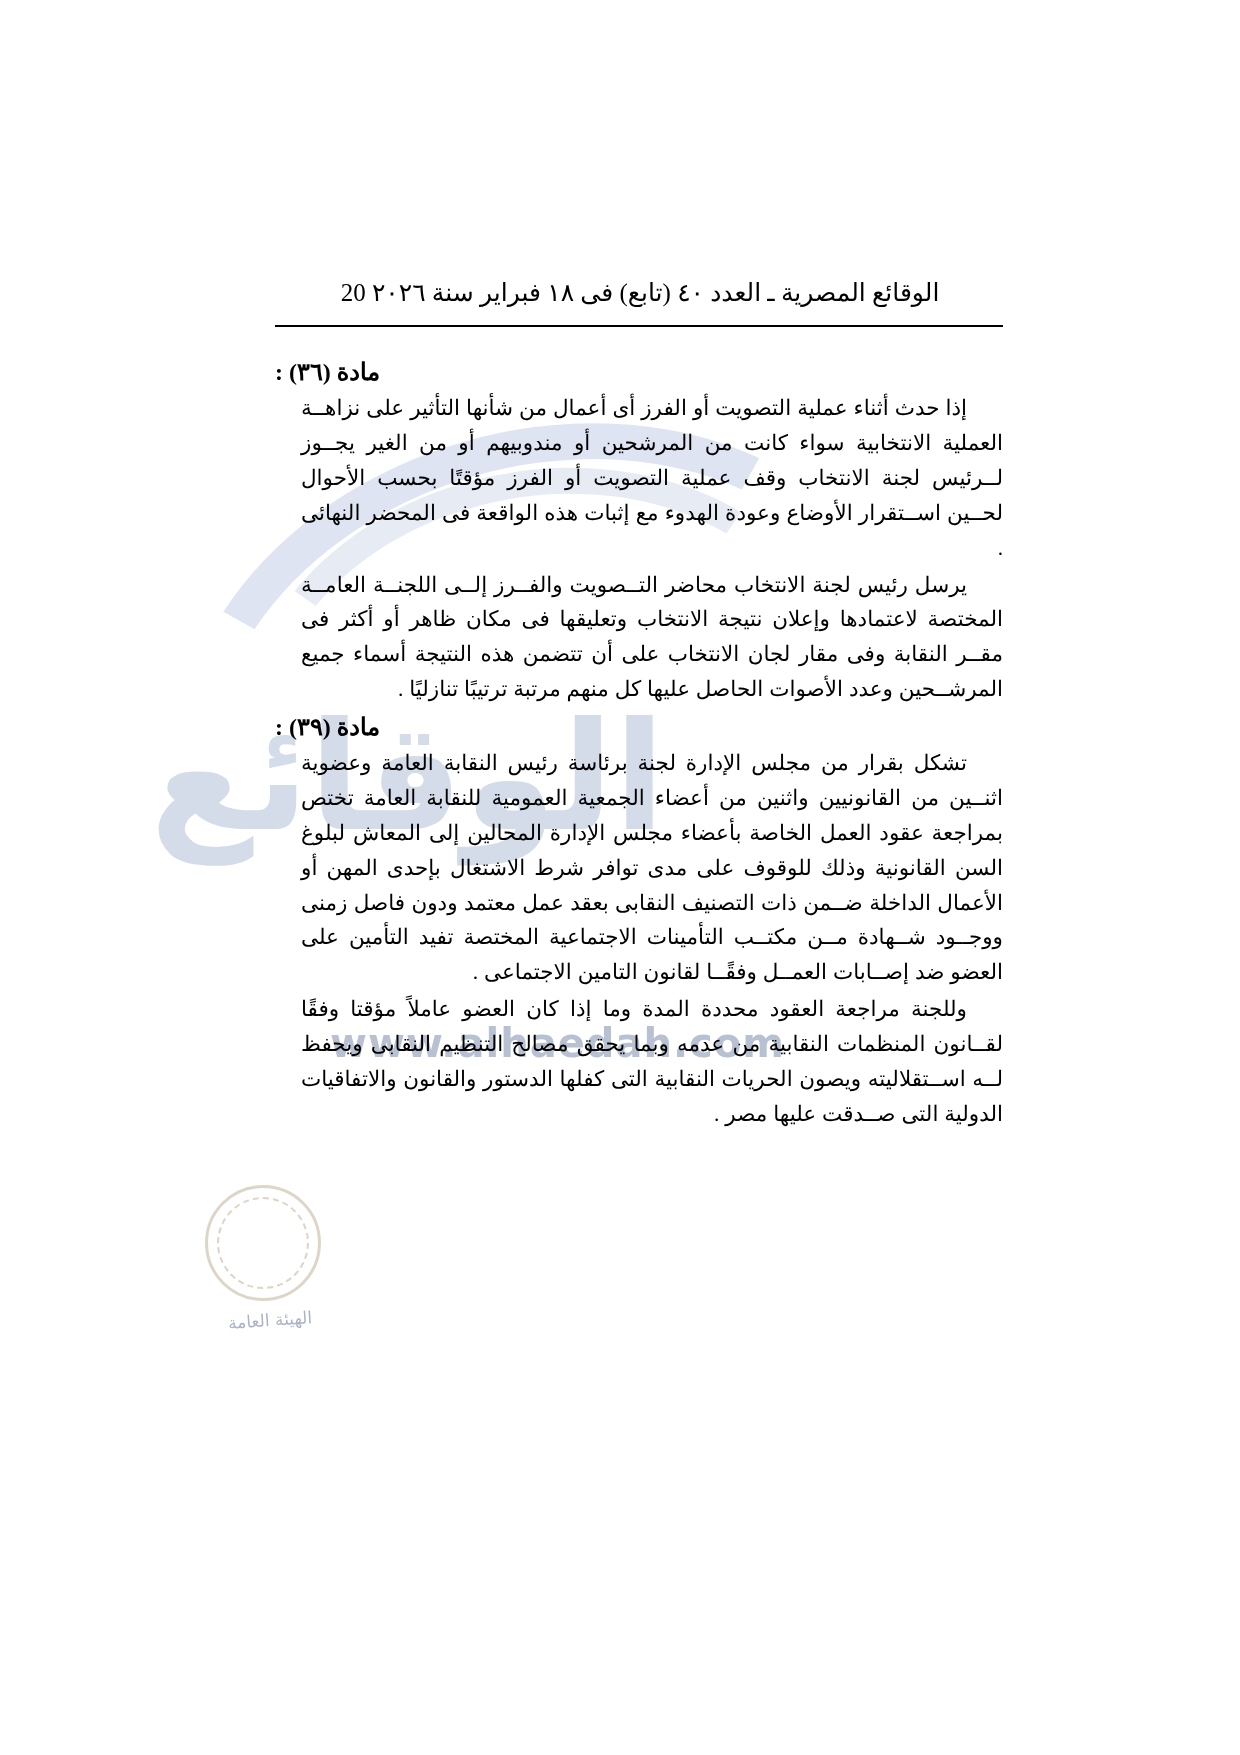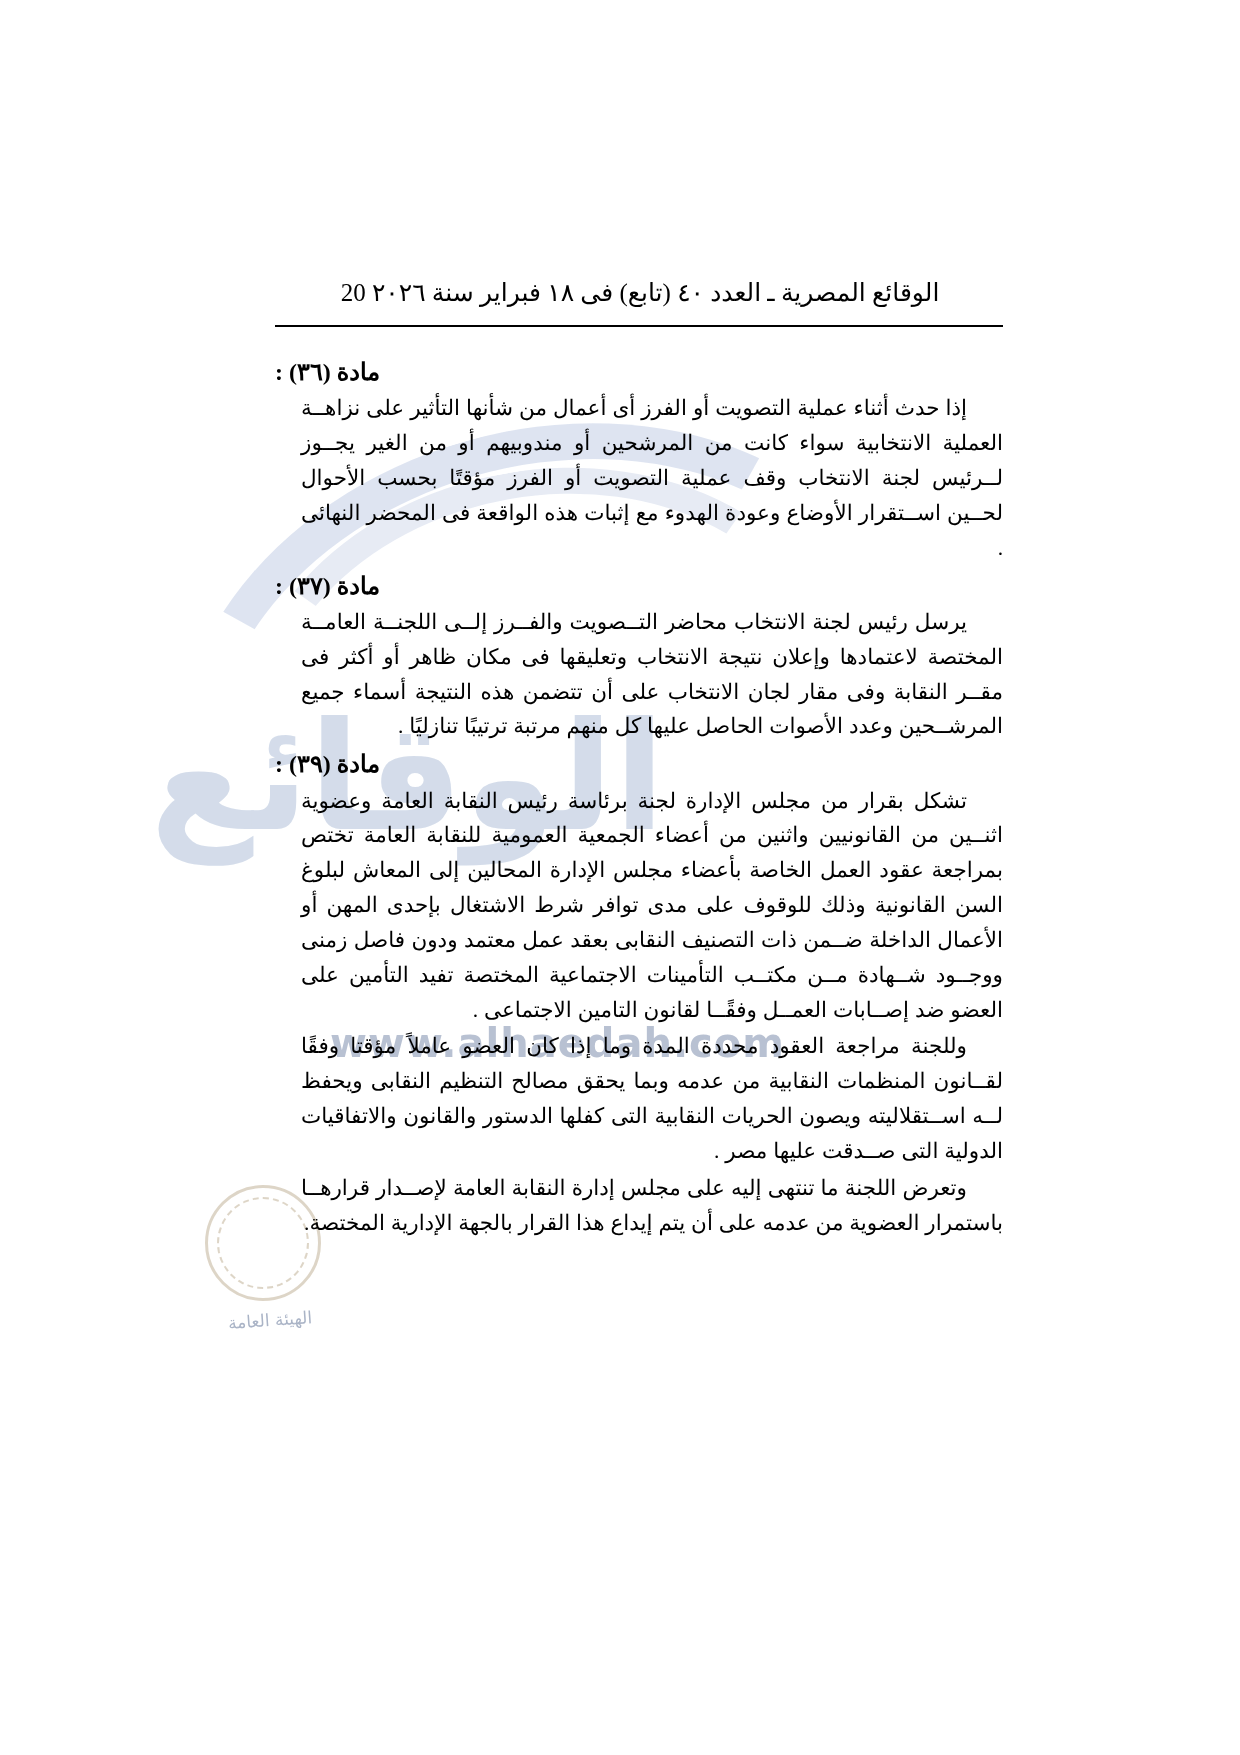--- a/index.html
+++ b/index.html
@@ -178,28 +178,26 @@
   <div class="header-rule"></div>
 
   <div class="content">
 
     <div class="article">
       <div class="article-head">مادة (٣٦) :</div>
       <p class="para last-right">إذا حدث أثناء عملية التصويت أو الفرز أى أعمال من شأنها التأثير على نزاهــة العملية الانتخابية سواء كانت من المرشحين أو مندوبيهم أو من الغير يجــوز لــرئيس لجنة الانتخاب وقف عملية التصويت أو الفرز مؤقتًا بحسب الأحوال لحــين اســتقرار الأوضاع وعودة الهدوء مع إثبات هذه الواقعة فى المحضر النهائى .</p>
     </div>
 
     <div class="article">
-      <div class="article-head">مادة (٣٧) :</div>
       <p class="para last-right">يرسل رئيس لجنة الانتخاب محاضر التــصويت والفــرز إلــى اللجنــة العامــة المختصة لاعتمادها وإعلان نتيجة الانتخاب وتعليقها فى مكان ظاهر أو أكثر فى مقــر النقابة وفى مقار لجان الانتخاب على أن تتضمن هذه النتيجة أسماء جميع المرشــحين وعدد الأصوات الحاصل عليها كل منهم مرتبة ترتيبًا تنازليًا .</p>
     </div>
 
     <div class="article">
     </div>
 
     <div class="article">
       <div class="article-head">مادة (٣٩) :</div>
       <p class="para last-right">تشكل بقرار من مجلس الإدارة لجنة برئاسة رئيس النقابة العامة وعضوية اثنــين من القانونيين واثنين من أعضاء الجمعية العمومية للنقابة العامة تختص بمراجعة عقود العمل الخاصة بأعضاء مجلس الإدارة المحالين إلى المعاش لبلوغ السن القانونية وذلك للوقوف على مدى توافر شرط الاشتغال بإحدى المهن أو الأعمال الداخلة ضــمن ذات التصنيف النقابى بعقد عمل معتمد ودون فاصل زمنى ووجــود شــهادة مــن مكتــب التأمينات الاجتماعية المختصة تفيد التأمين على العضو ضد إصــابات العمــل وفقًــا لقانون التامين الاجتماعى .</p>
       <p class="para last-right">وللجنة مراجعة العقود محددة المدة وما إذا كان العضو عاملاً مؤقتا وفقًا لقــانون المنظمات النقابية من عدمه وبما يحقق مصالح التنظيم النقابى ويحفظ لــه اســتقلاليته ويصون الحريات النقابية التى كفلها الدستور والقانون والاتفاقيات الدولية التى صــدقت عليها مصر .</p>
-      <p class="para last-right">وتعرض اللجنة ما تنتهى إليه على مجلس إدارة النقابة العامة لإصــدار قرارهــا باستمرار العضوية من عدمه على أن يتم إيداع هذا القرار بالجهة الإدارية المختصة.</p>
     </div>
 
   </div>
 </div>
 
 </body></html>

